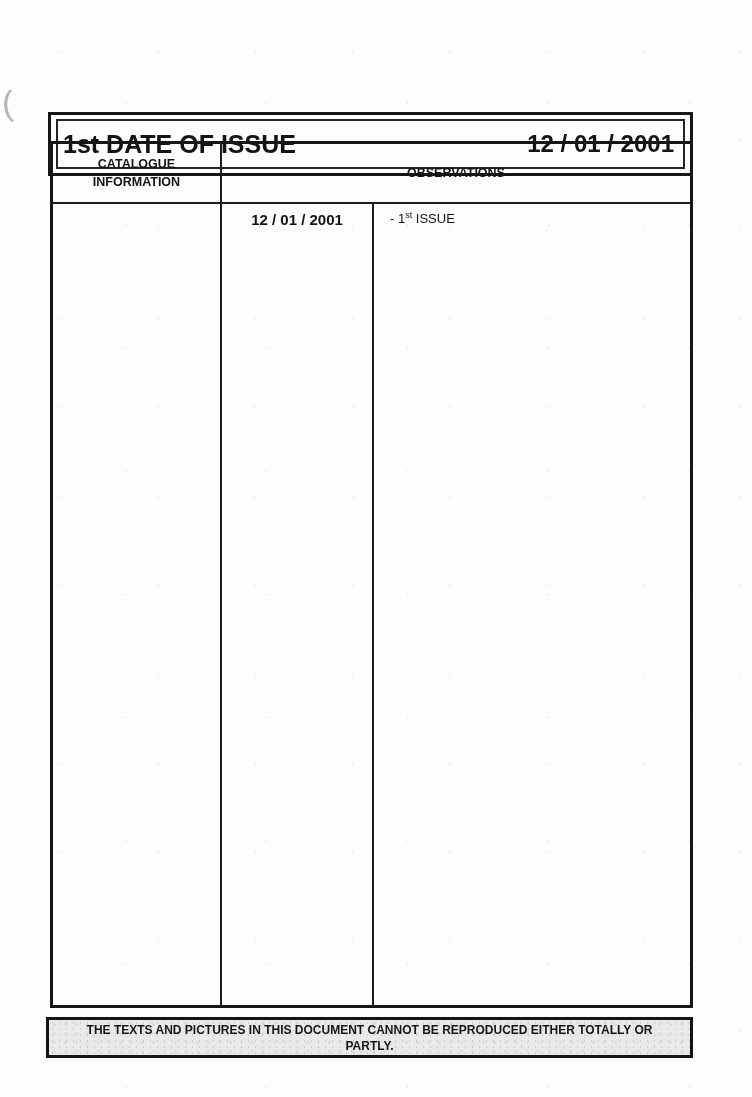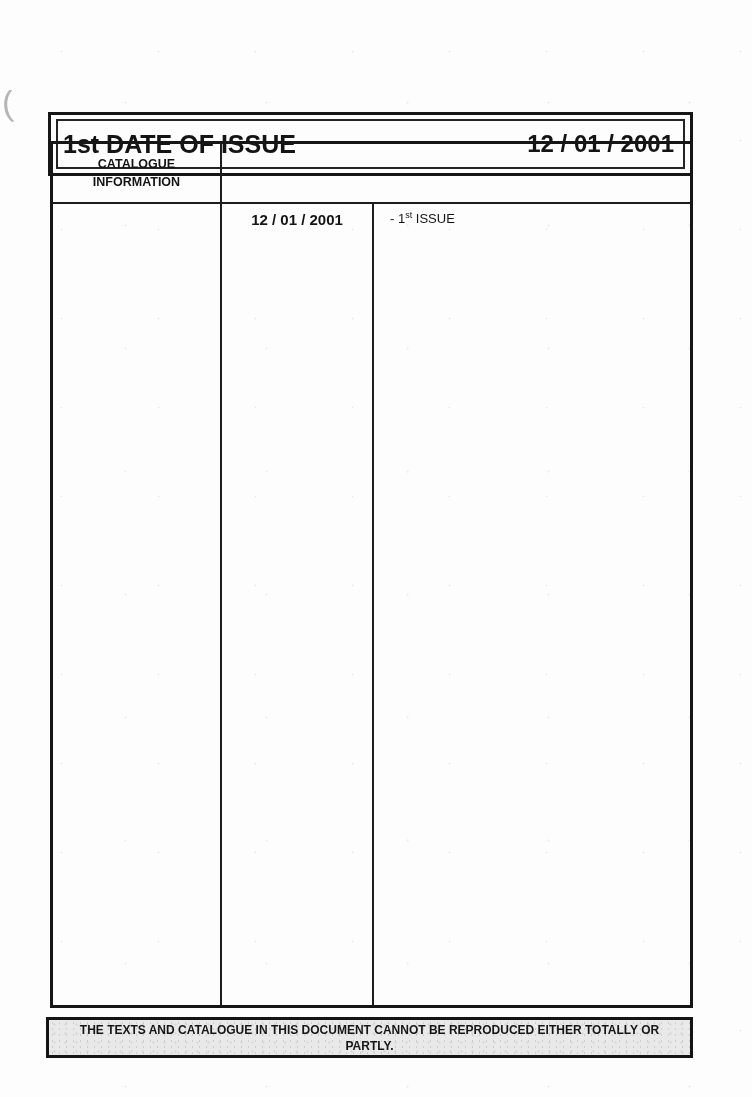--- a/index.html
+++ b/index.html
@@ -157,26 +157,27 @@
     <div class="header-inner">
       <span class="header-title">1st DATE OF ISSUE</span>
       <span class="header-date">12 / 01 / 2001</span>
     </div>
   </div>
 
   <div class="issue-table">
     <div class="thead">
       <div class="th col1">CATALOGUE
 INFORMATION</div>
+      <div class="th col3">OBSERVATIONS</div>
     </div>
     <div class="tbody">
       <div class="td col1"></div>
       <div class="td col2 td-date">12 / 01 / 2001</div>
       <div class="td col3 td-obs">
         <span>- 1</span><sup>st</sup><span> ISSUE</span>
       </div>
     </div>
   </div>
 
-  <div class="footer-box">THE TEXTS AND CATALOGUE IN THIS DOCUMENT CANNOT BE REPRODUCED EITHER TOTALLY OR
+  <div class="footer-box">THE TEXTS AND PICTURES IN THIS DOCUMENT CANNOT BE REPRODUCED EITHER TOTALLY OR
 PARTLY.</div>
 
 </div>
 
 </body></html>

